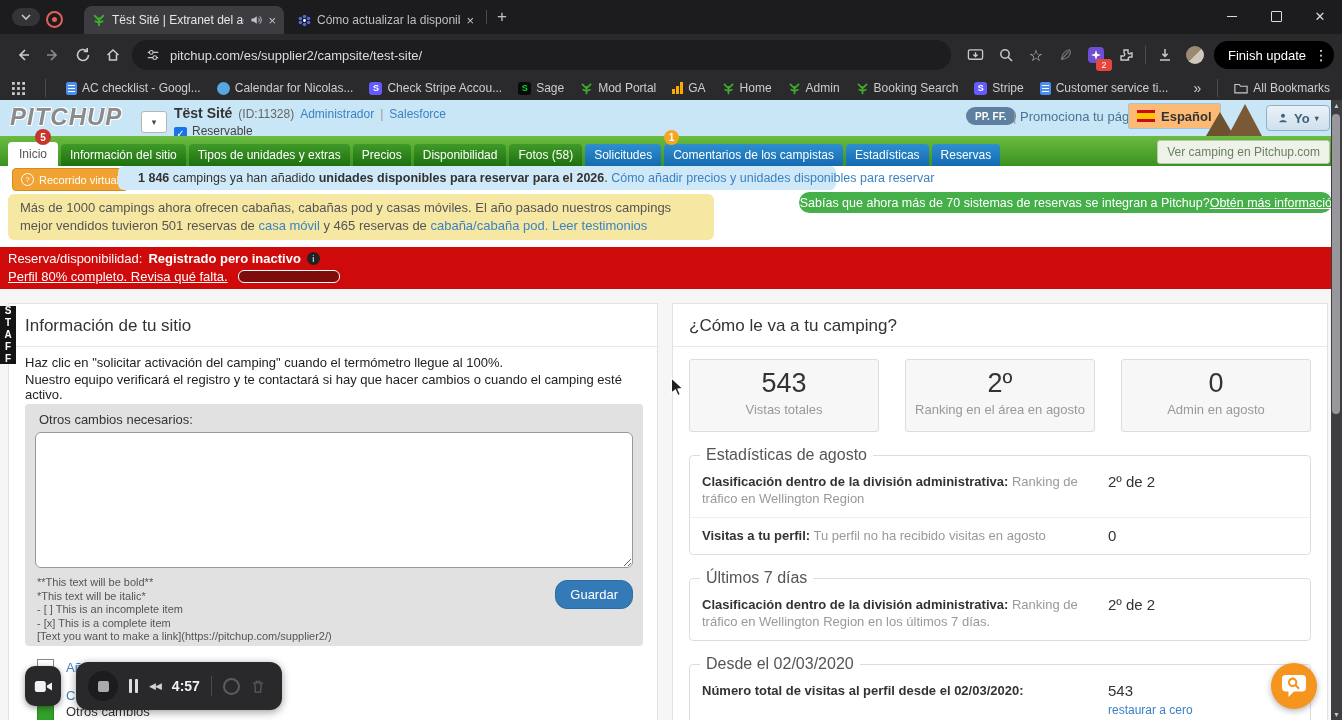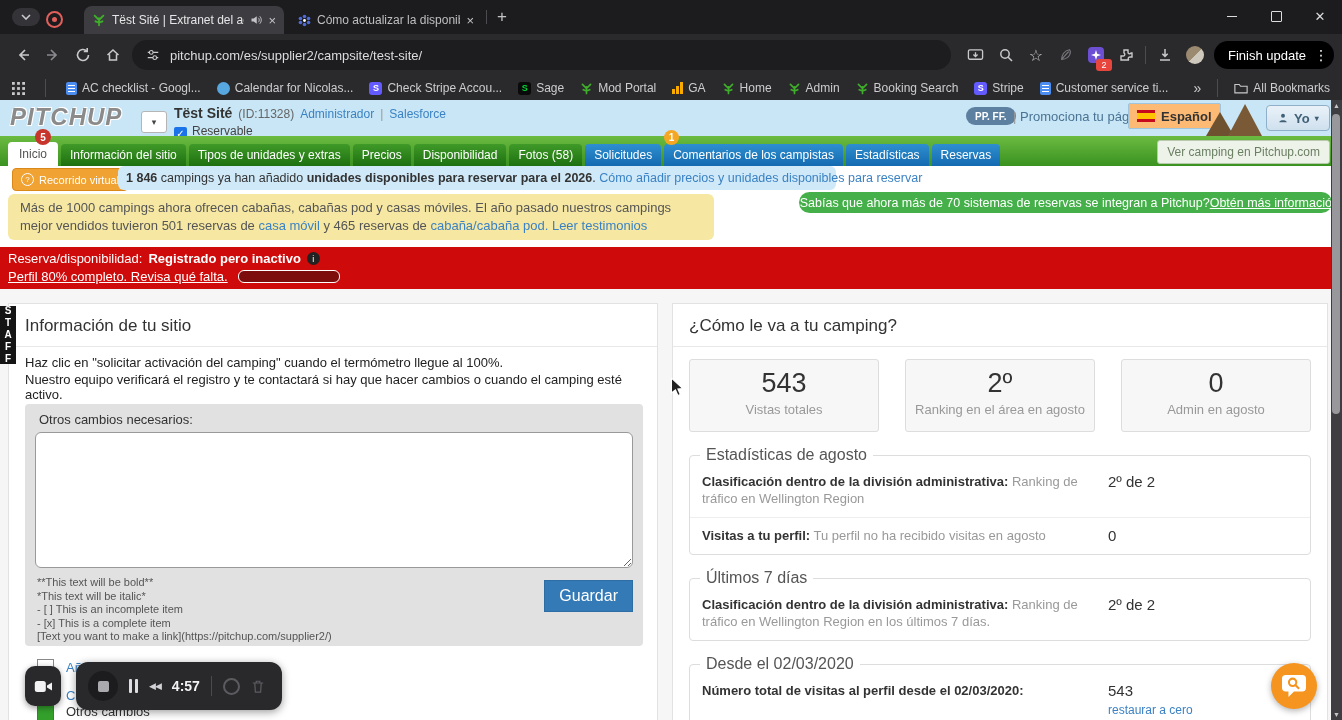--- a/index.html
+++ b/index.html
@@ -93,21 +93,21 @@
   .badge1{position:absolute;left:664px;top:130px;width:15px;height:15px;border-radius:50%;background:#f5a623;color:#fff;
     font-size:10px;font-weight:bold;display:flex;align-items:center;justify-content:center;z-index:9;}
   .viewsite{position:absolute;right:12px;top:140px;height:22px;background:#eef3ea;border:1px solid #b9c9ae;border-radius:3px;
     color:#6b7f63;font-size:12px;display:flex;align-items:center;padding:0 9px;}
 
   
   .vtour{position:absolute;left:12px;top:168px;height:21px;background:#f0a232;border:1px solid #d8891a;border-radius:4px;
     color:#fff;font-size:11px;display:flex;align-items:center;gap:5px;padding:0 8px;}
   .qcirc{width:11px;height:11px;border:1px solid #fff;border-radius:50%;font-size:8px;display:flex;align-items:center;justify-content:center;}
   .bannerblue{position:absolute;left:118px;top:166px;width:718px;height:24px;background:#cfe9f8;border-radius:6px;
-    display:flex;align-items:center;padding:0 8px;font-size:12.5px;color:#333;white-space:nowrap;box-sizing:border-box;}
+    display:flex;align-items:center;padding:0 20px;font-size:12.5px;color:#333;white-space:nowrap;box-sizing:border-box;}
   .banneryellow{position:absolute;left:8px;top:194px;width:706px;height:46px;background:#f6e8a3;border-radius:6px;
     padding:5px 12px;font-size:13px;color:#555;line-height:18px;box-sizing:border-box;}
   .bannergreen{position:absolute;left:799px;top:192px;width:533px;height:21px;background:#45b049;border-radius:11px;
     color:#fff;font-size:12.5px;display:flex;align-items:center;justify-content:center;white-space:nowrap;}
   .bannergreen a{color:#fff;text-decoration:underline;}
 
   
   .alertred{position:absolute;left:0;top:247px;right:0;height:42px;background:#cf0a0a;color:#fff;padding:4px 8px;
     box-sizing:border-box;font-size:13px;}
   .alertred .l1{display:flex;align-items:center;gap:6px;}
@@ -126,22 +126,22 @@
   .ptitle{padding:12px 16px 10px;font-size:17px;color:#333;border-bottom:1px solid #e8e8e8;}
   .stafftab{position:absolute;left:0;top:306px;width:16px;height:58px;background:#141414;color:#fff;font-size:10px;
     font-weight:bold;letter-spacing:1px;writing-mode:vertical-rl;text-orientation:upright;display:flex;
     align-items:center;justify-content:center;z-index:5;}
   .para{margin:8px 16px 0;font-size:13px;color:#222;}
   .graybox{position:absolute;left:16px;right:14px;top:100px;height:242px;background:#e1e1e1;border-radius:4px;}
   .gblabel{position:absolute;left:14px;top:8px;font-size:13px;color:#333;}
   .gbtextarea{position:absolute;left:10px;right:10px;top:28px;height:136px;border:1px solid #999;border-radius:6px;
     background:#fff;resize:both;font-family:"Liberation Sans",sans-serif;box-sizing:border-box;}
   .helpers{position:absolute;left:12px;top:172px;font-size:11px;color:#555;line-height:13.5px;}
-  .savebtn{position:absolute;right:10px;top:176px;background:#337ab7;border:1px solid #2e6da4;border-radius:0;
-    color:#fff;font-size:16px;padding:6px 14px;}
+  .savebtn{position:absolute;right:10px;top:176px;background:#337ab7;border:1px solid #2e6da4;border-radius:12px;
+    color:#fff;font-size:13px;padding:6px 14px;}
   .chkrow{position:absolute;left:28px;display:flex;align-items:center;gap:12px;font-size:13px;}
   .chk{width:15px;height:15px;border:1px solid #888;background:#fff;flex:none;}
   .chkgreen{width:15px;height:21px;border:1px solid #2a8a24;background:#33a02c;flex:none;}
 
   
   .recambtn{position:absolute;left:25px;top:666px;width:36px;height:40px;background:#29292c;border-radius:10px;
     display:flex;align-items:center;justify-content:center;z-index:20;box-shadow:0 2px 6px rgba(0,0,0,.4);}
   .recpill{position:absolute;left:76px;top:662px;width:206px;height:48px;background:#29292c;border-radius:12px;
     display:flex;align-items:center;gap:11px;padding:0 12px;box-sizing:border-box;z-index:20;
     box-shadow:0 2px 8px rgba(0,0,0,.4);}

